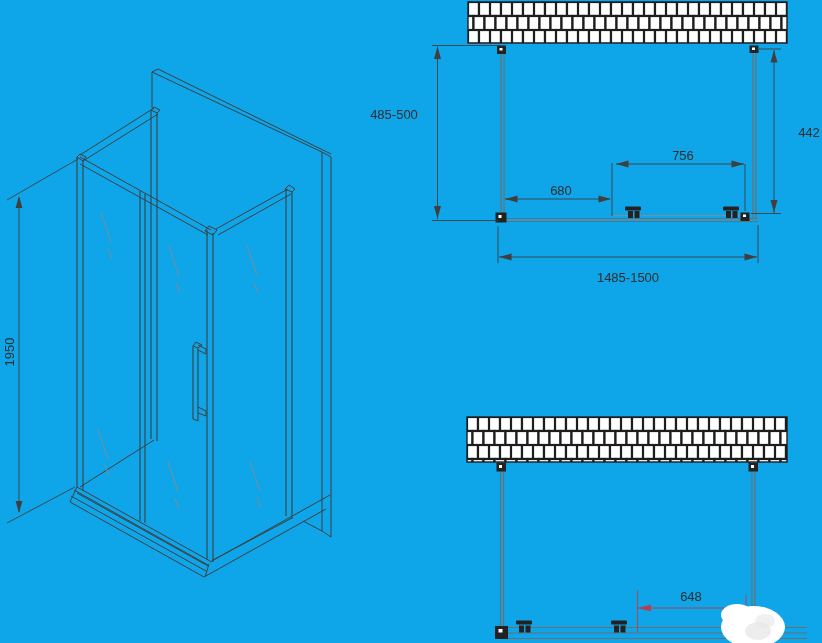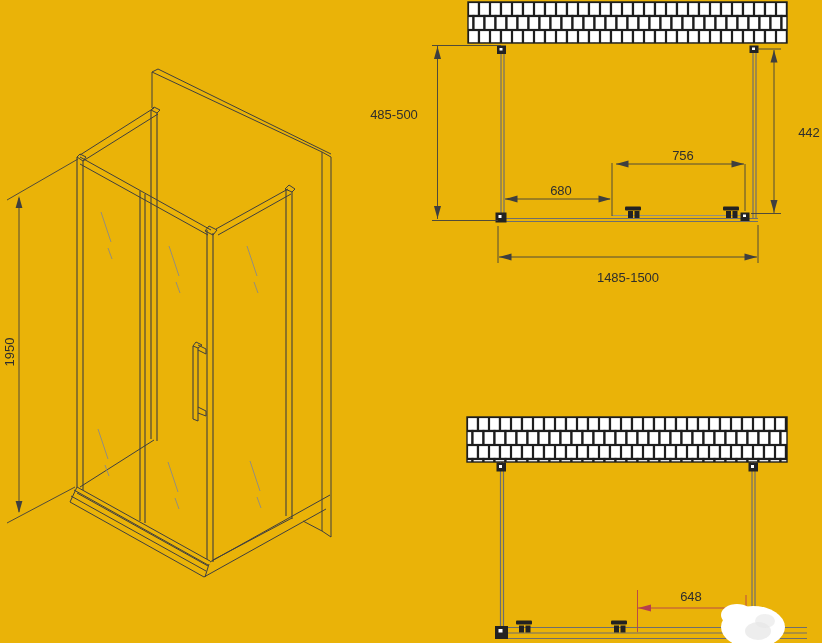--- a/index.html
+++ b/index.html
@@ -1,16 +1,16 @@
 <!DOCTYPE html>
 <html><head>
 <meta charset="utf-8">
 <style>
   html,body{margin:0;padding:0;background:#fff;}
-  #canvas{position:relative;width:822px;height:643px;background:#eab308;overflow:hidden;
+  #canvas{position:relative;width:822px;height:643px;background:#0ea5e9;overflow:hidden;
           font-family:"Liberation Sans", sans-serif;}
   svg{position:absolute;display:block;}
   #iso{left:0;top:0;}
   #plan{left:360px;top:0;}
   #front{left:360px;top:400px;}
   .ln{fill:none;stroke:#3f3f3f;stroke-width:1;}
   .ln2{fill:none;stroke:#3f3f3f;stroke-width:1.1;}
   .prof{fill:none;stroke:#6e6e6e;stroke-width:1.2;}
   .thin{fill:none;stroke:#8a8a8a;stroke-width:0.9;}
   .dim{fill:none;stroke:#3f3f3f;stroke-width:0.9;}

